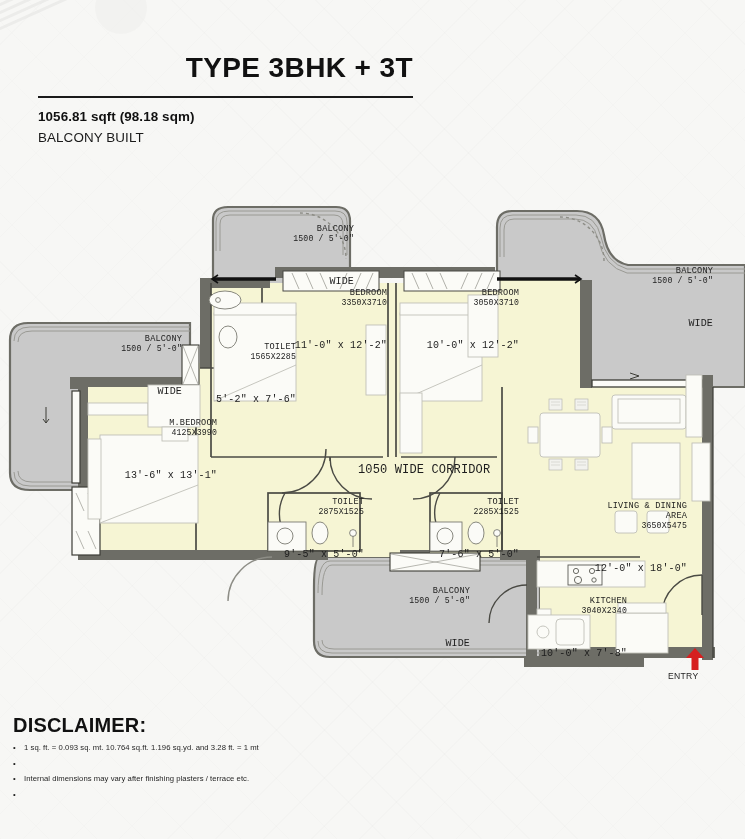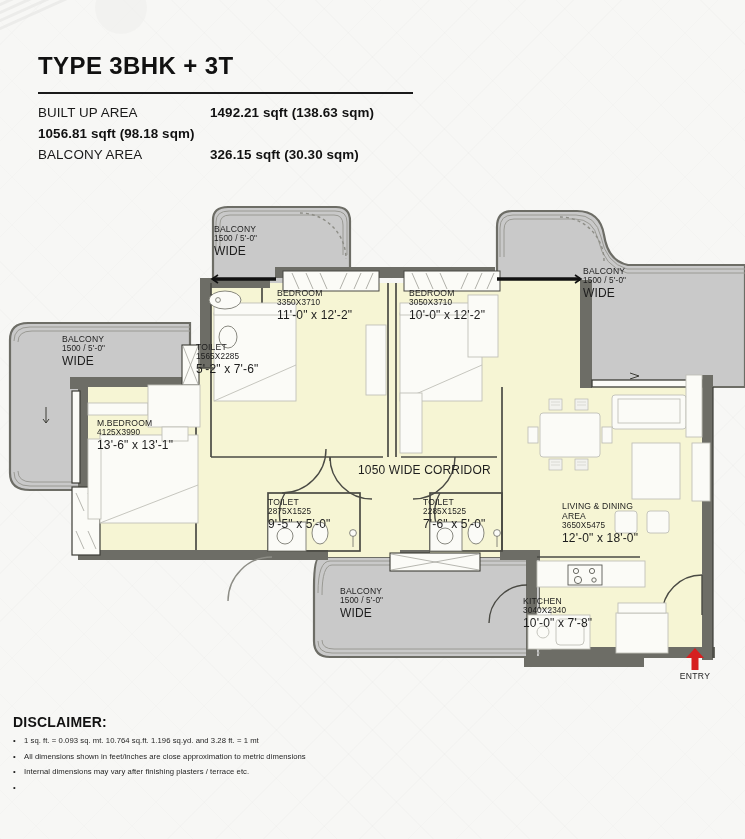--- a/index.html
+++ b/index.html
@@ -21,47 +21,47 @@
     pointer-events:none;
   }
   #corner-deco{
     position:absolute;left:-10px;top:-16px;width:210px;height:78px;
     pointer-events:none;opacity:.55;
   }
 
   
   #header{position:absolute;left:38px;top:54px;width:375px;}
   #plan-title{
-    font-size:24px;font-weight:bold;letter-spacing:.4px;
-    line-height:1;margin:0 0 14px 0;color:#111;
+    font-size:28px;font-weight:bold;letter-spacing:.4px;
+    line-height:1;margin:0 0 14px 0;color:#111;text-align:right;
   }
   #title-rule{height:2px;background:#1a1a1a;width:375px;margin-bottom:9px;}
   .area-row{display:flex;font-size:13.4px;line-height:1.56;letter-spacing:.1px;}
   .area-label{width:172px;font-weight:500;color:#1a1a1a;}
   .area-value{font-weight:600;color:#111;}
 
   
   #plan-wrap{position:absolute;left:0;top:195px;width:745px;height:495px;}
   #plan-svg{display:block;}
 
   
-  .rlabel{position:absolute;text-align:left;line-height:1.17;
+  .rlabel{position:absolute;text-align:right;line-height:1.17;
           font-size:8.4px;color:#1d1d1d;letter-spacing:.15px;
-          pointer-events:none;white-space:nowrap;}
+          pointer-events:none;white-space:nowrap;font-family:Liberation Mono, monospace;}
   .rlabel .l1{font-size:8.6px;}
   .rlabel .l2{font-size:8.2px;}
-  .rlabel .l3{font-size:12px;}
-
-  #entry-block{position:absolute;left:668px;top:648px;width:54px;text-align:center;}
+  .rlabel .l3{font-size:10px;margin-top:32px;}
+
+  #entry-block{position:absolute;left:668px;top:648px;width:54px;text-align:left;}
   #entry-arrow{display:block;margin:0 auto 1px;}
   #entry-label{font-size:8.6px;letter-spacing:.3px;color:#1d1d1d;}
 
   
   #disclaimer{position:absolute;left:13px;top:714px;width:720px;}
-  #disclaimer-title{font-size:14px;font-weight:bold;letter-spacing:.2px;margin-bottom:6px;color:#111;}
+  #disclaimer-title{font-size:20px;font-weight:bold;letter-spacing:.2px;margin-bottom:6px;color:#111;}
   .d-item{display:flex;font-size:7.7px;line-height:1.3;margin-bottom:5.5px;color:#1f1f1f;letter-spacing:.05px;}
   .d-bullet{width:11px;flex:0 0 11px;text-align:left;}
 </style>
 </head>
 <body>
 
 <div id="bg-texture"></div>
 
 <svg id="corner-deco" viewBox="0 0 210 78" xmlns="http://www.w3.org/2000/svg">
   <g stroke="#e4e4e2" stroke-width="3" fill="none">
@@ -71,29 +71,24 @@
     <path d="M-20 34 L96 -18"></path>
   </g>
   <circle cx="131" cy="24" r="26" fill="#efefed"></circle>
 </svg>
 
 <div id="header">
   <div id="plan-title">TYPE 3BHK + 3T</div>
   <div id="title-rule"></div>
 
   <div class="area-row">
-    <div class="area-label">BUILT UP AREA</div>
-    <div class="area-value">1492.21 sqft (138.63 sqm)</div>
+    <div class="area-value">1056.81 sqft (98.18 sqm)</div>
   </div>
   <div class="area-row">
-    <div class="area-value">1056.81 sqft (98.18 sqm)</div>
-  </div>
-  <div class="area-row">
-    <div class="area-label">BALCONY AREA</div>
-    <div class="area-value">326.15 sqft (30.30 sqm)</div>
+    <div class="area-label">BALCONY BUILT</div>
   </div>
 </div>
 
 <div id="plan-wrap">
 <svg id="plan-svg" width="745" height="495" viewBox="0 0 745 495" xmlns="http://www.w3.org/2000/svg">
   <defs>
     <g id="chair-dine">
       <rect x="0" y="0" width="13" height="11" fill="#f2f2ee" stroke="#b9b9b2" stroke-width=".7"></rect>
       <line x1="2" y1="3" x2="11" y2="3" stroke="#c9c9c2" stroke-width=".6"></line>
       <line x1="2" y1="6" x2="11" y2="6" stroke="#c9c9c2" stroke-width=".6"></line>
@@ -435,21 +430,20 @@
 
 <div id="disclaimer">
   <div id="disclaimer-title">DISCLAIMER:</div>
 
   <div class="d-item">
     <span class="d-bullet">•</span>
     <span>1 sq. ft. = 0.093 sq. mt. 10.764 sq.ft. 1.196 sq.yd. and 3.28 ft. = 1 mt</span>
   </div>
   <div class="d-item">
     <span class="d-bullet">•</span>
-    <span>All dimensions shown in feet/inches are close approximation to metric dimensions</span>
   </div>
   <div class="d-item">
     <span class="d-bullet">•</span>
     <span>Internal dimensions may vary after finishing plasters / terrace etc.</span>
   </div>
   <div class="d-item">
     <span class="d-bullet">•</span>
   </div>
 </div>
 

